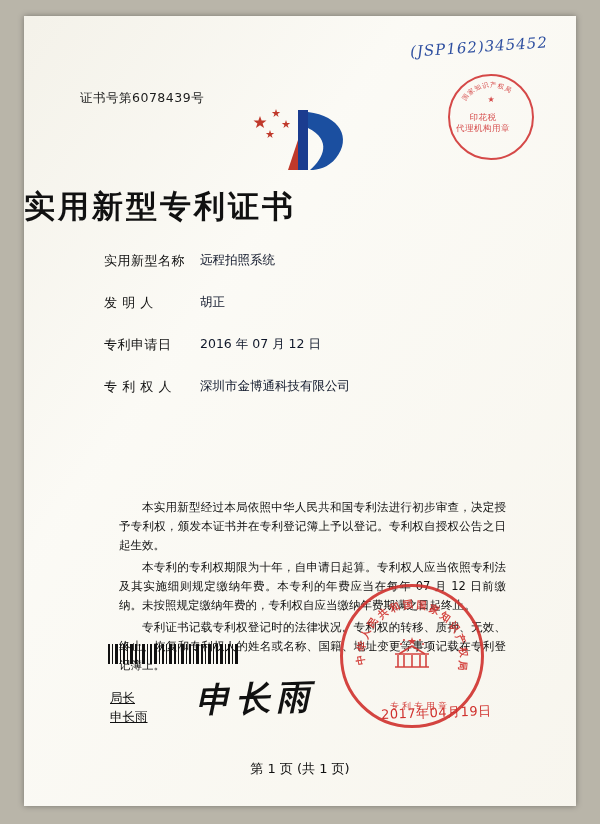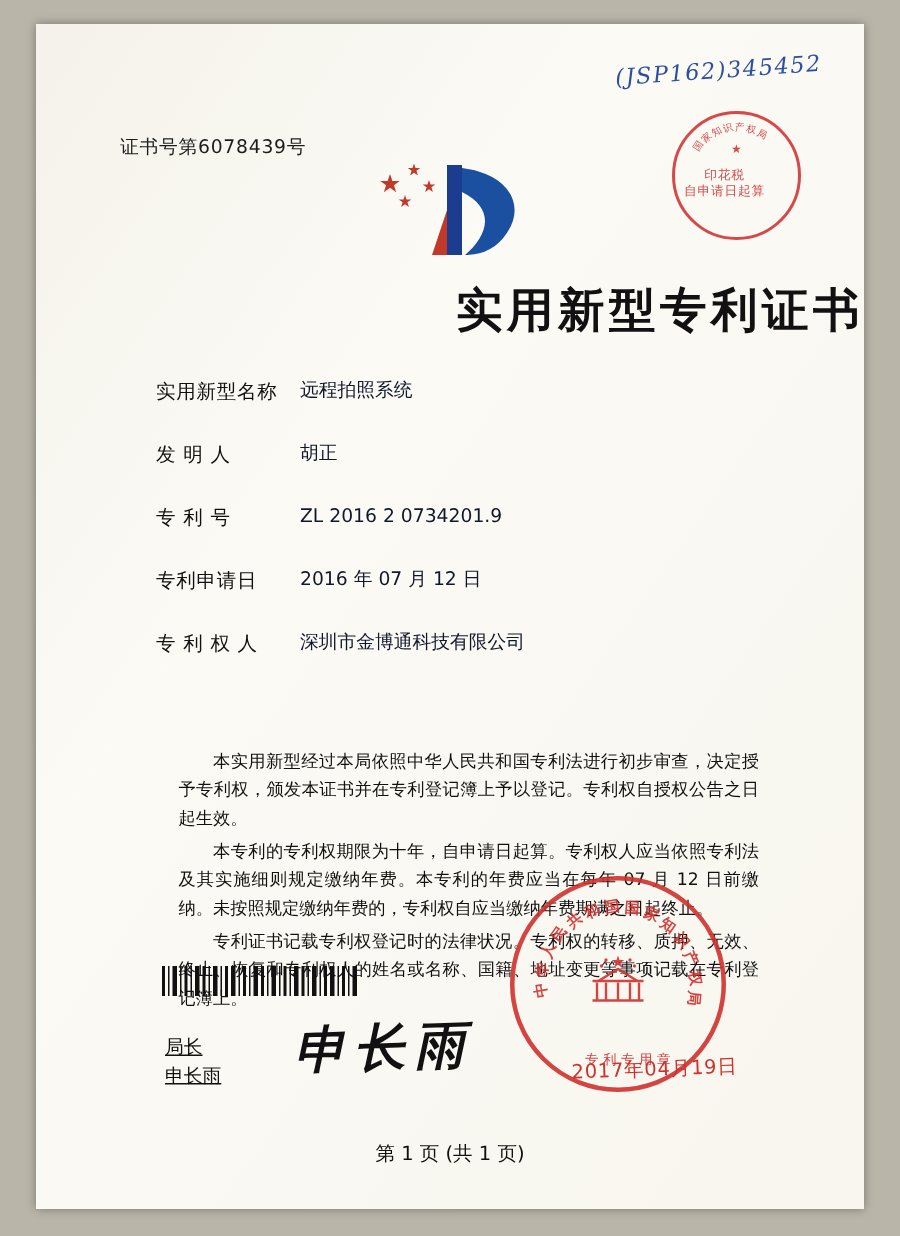--- a/index.html
+++ b/index.html
@@ -105,21 +105,21 @@
     transform: translateX(-50%);
     width: 120px;
     height: 72px;
   }
 
   .title {
     position: absolute;
     left: 0;
     right: 0;
     top: 170px;
-    text-align: right;
+    text-align: left;
     font-family: "DejaVu Serif", serif;
     font-weight: bold;
     font-size: 31px;
     letter-spacing: 3px;
     color: #111;
   }
 
   .fields {
     position: absolute;
     left: 80px;
@@ -268,21 +268,21 @@
       <span style="transform: rotate(-44deg) translate(0,-36px);">家</span>
       <span style="transform: rotate(-30deg) translate(0,-36px);">知</span>
       <span style="transform: rotate(-16deg) translate(0,-36px);">识</span>
       <span style="transform: rotate(-2deg) translate(0,-36px);">产</span>
       <span style="transform: rotate(12deg) translate(0,-36px);">权</span>
       <span style="transform: rotate(26deg) translate(0,-36px);">局</span>
     </div>
     <div class="star">★</div>
     <div class="mid">
       <div>印花税</div>
-      <div>自申请日起算</div>
+      <div>代理机构用章</div>
     </div>
   </div>
 
   <div class="logo">
     <svg viewBox="0 0 120 72" width="120" height="72" aria-hidden="true">
 
       <g fill="#c0392b">
         <polygon points="20,12 21.6,16.6 26.5,16.6 22.6,19.5 24.1,24.1 20,21.2 15.9,24.1 17.4,19.5 13.5,16.6 18.4,16.6"></polygon>
         <polygon points="36,5 37,8 40.2,8 37.6,9.9 38.6,13 36,11.1 33.4,13 34.4,9.9 31.8,8 35,8"></polygon>
         <polygon points="46,16 47,19 50.2,19 47.6,20.9 48.6,24 46,22.1 43.4,24 44.4,20.9 41.8,19 45,19"></polygon>
@@ -300,24 +300,20 @@
   <div class="title">实用新型专利证书</div>
 
   <div class="fields">
     <div class="field-row">
       <div class="field-label">实用新型名称</div>
       <div class="field-value">远程拍照系统</div>
     </div>
     <div class="field-row">
       <div class="field-label">发 明 人</div>
       <div class="field-value">胡正</div>
-    </div>
-    <div class="field-row">
-      <div class="field-label">专 利 号</div>
-      <div class="field-value">ZL 2016 2 0734201.9</div>
     </div>
     <div class="field-row">
       <div class="field-label">专利申请日</div>
       <div class="field-value">2016 年 07 月 12 日</div>
     </div>
     <div class="field-row">
       <div class="field-label">专 利 权 人</div>
       <div class="field-value">深圳市金博通科技有限公司</div>
     </div>
   </div>

